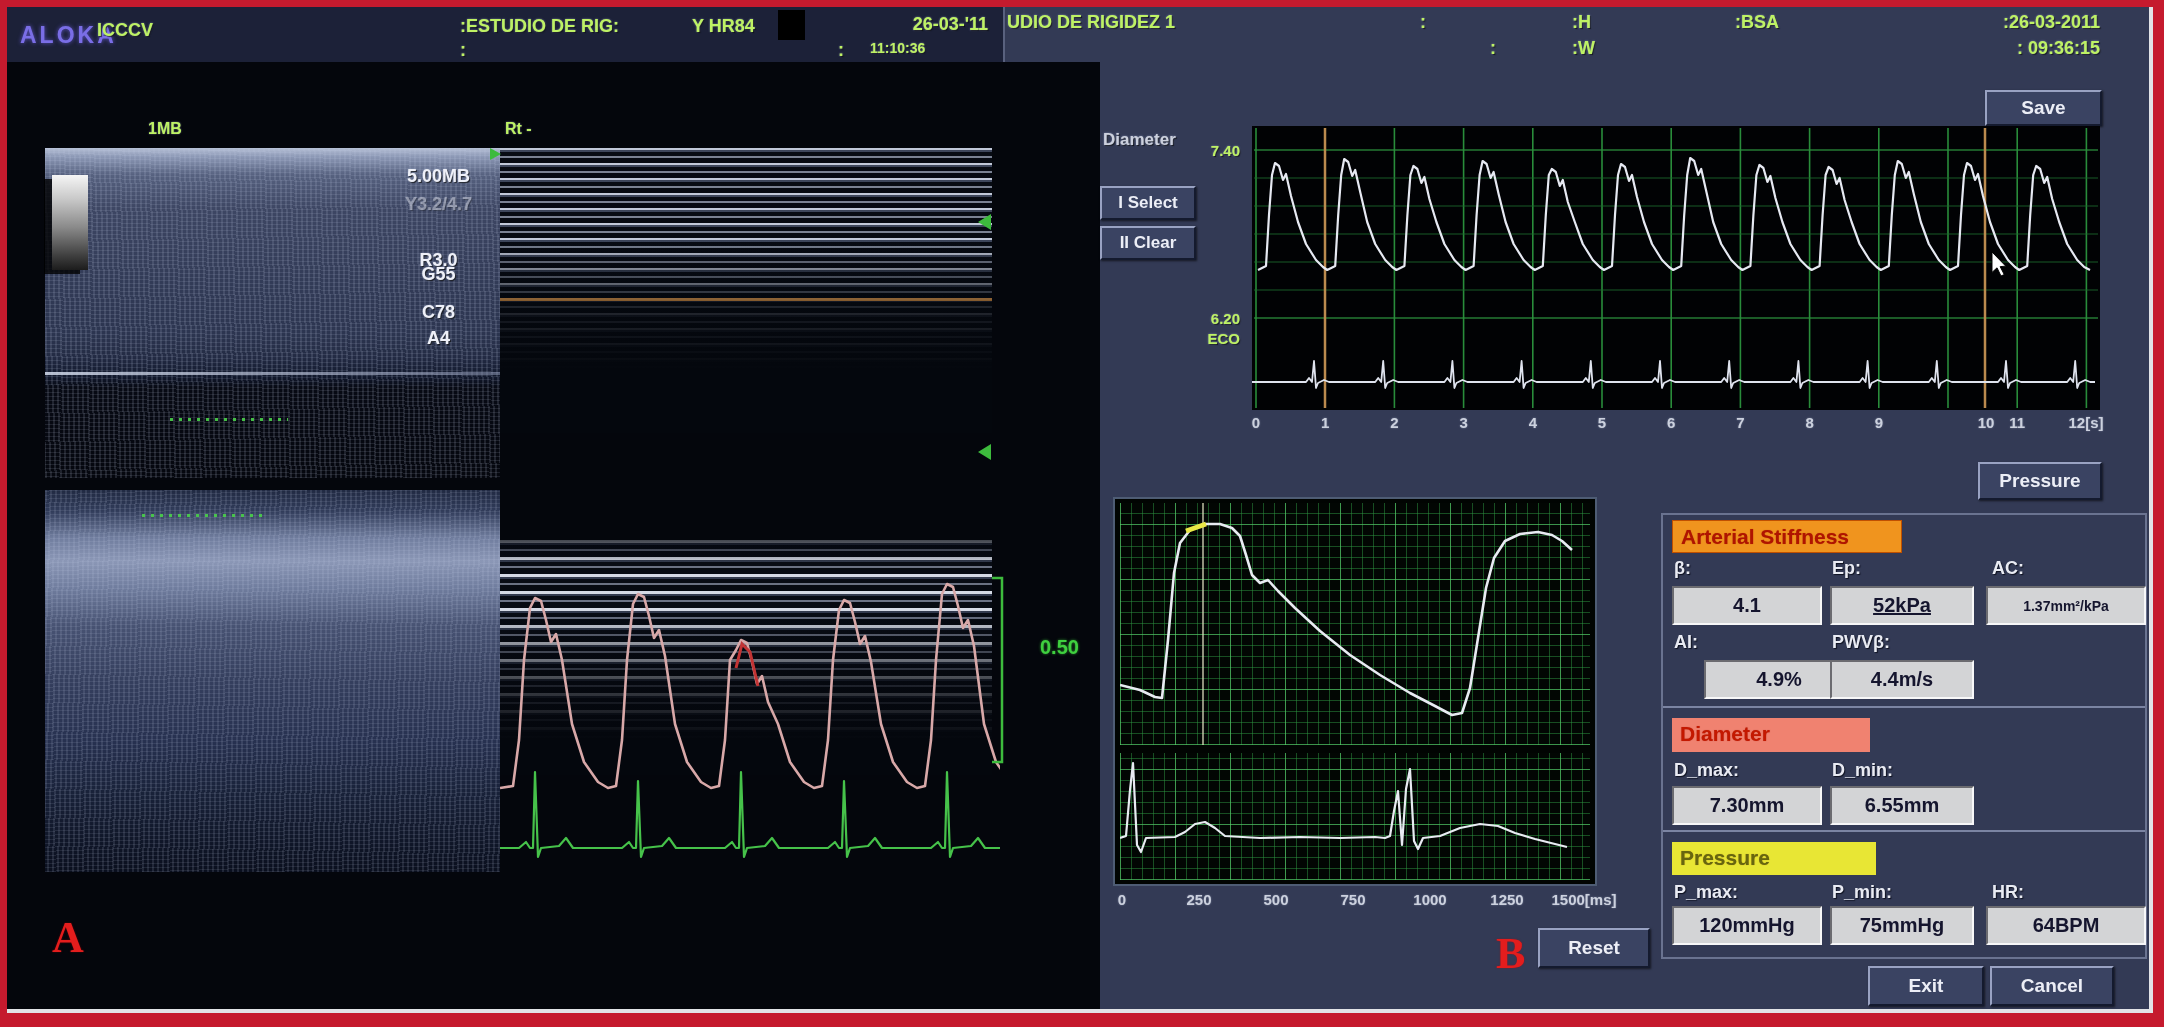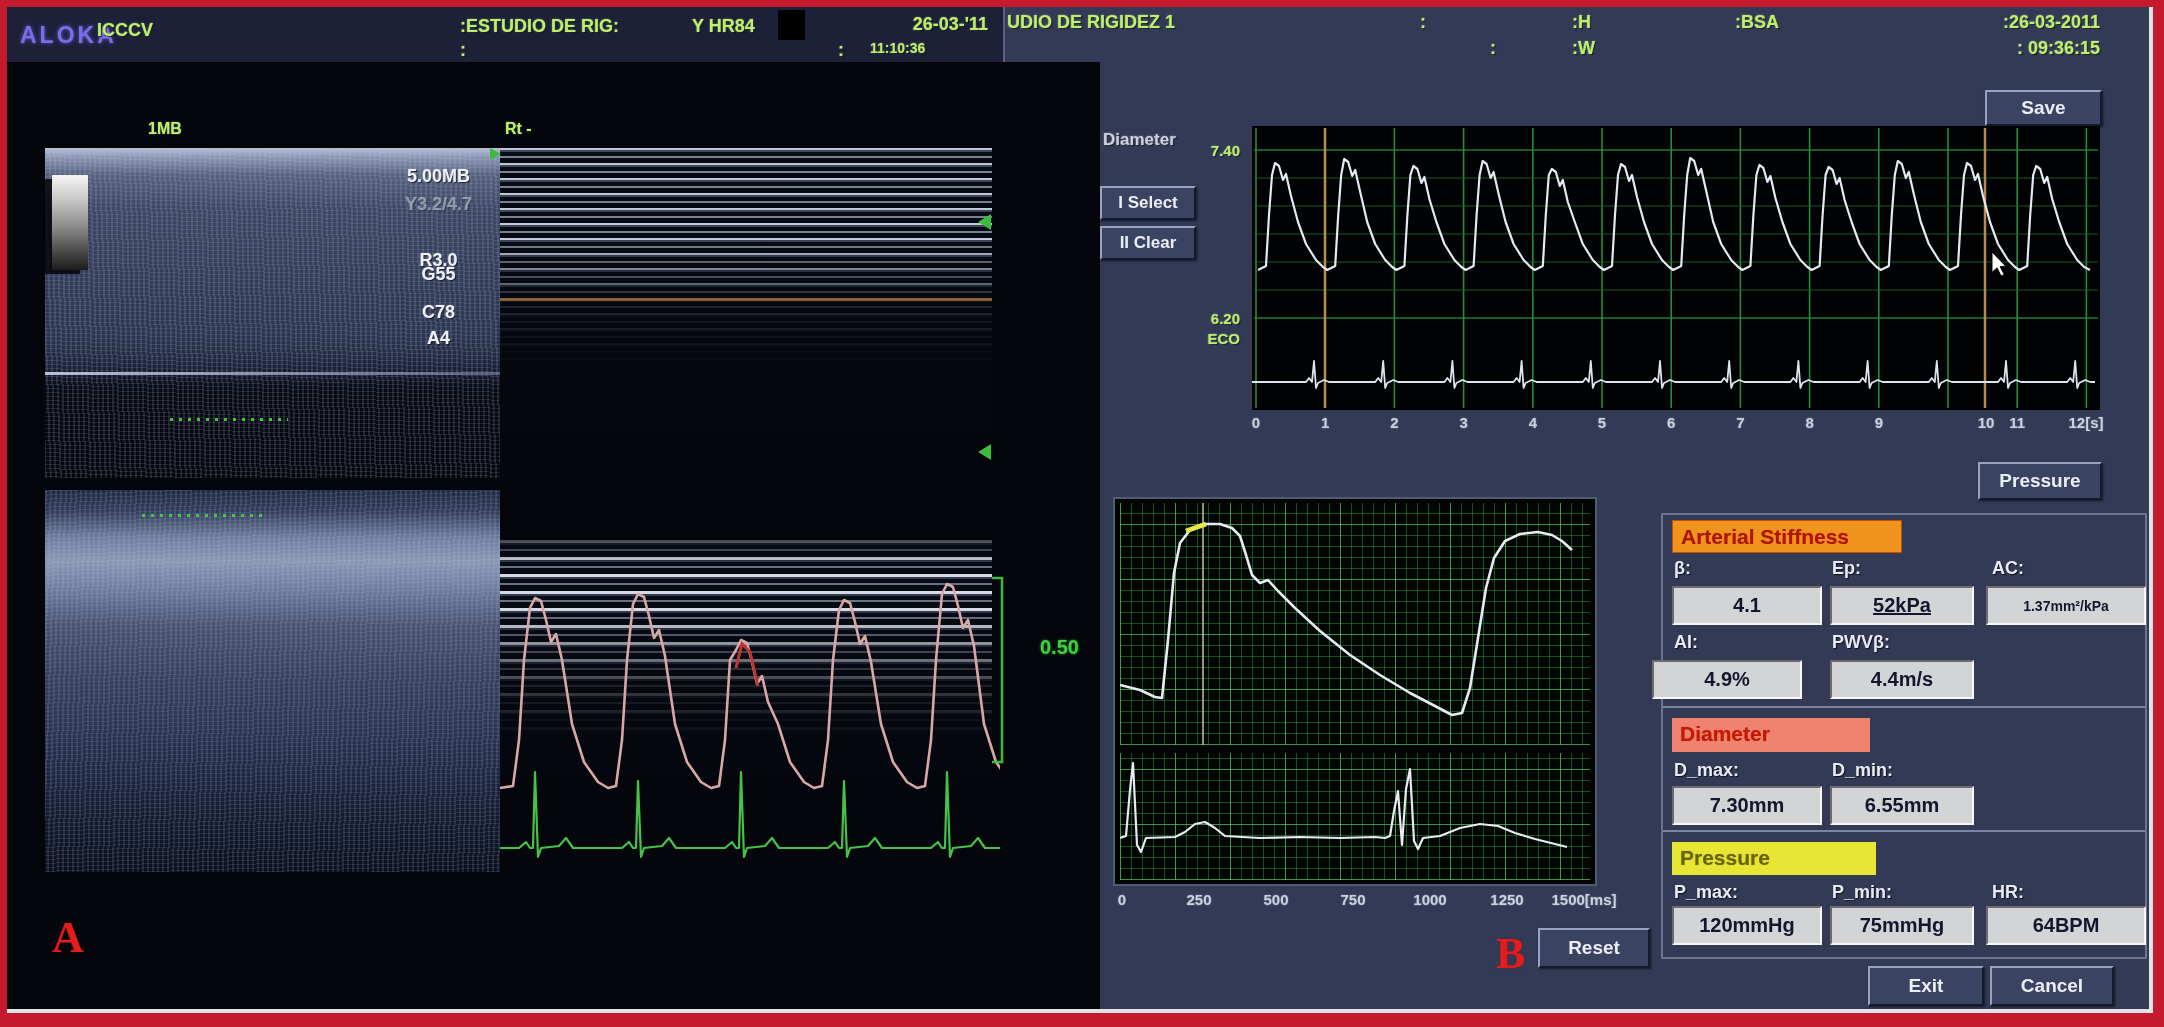--- a/index.html
+++ b/index.html
@@ -183,21 +183,21 @@
 
   <div class="chip" style="left: 1672px; top: 520px; width: 230px; height: 33px; color: rgb(176, 20, 0); border: 1px solid rgb(192, 80, 0); background: rgb(240, 148, 30);">Arterial Stiffness</div>
   <span class="plabel" style="left:1674px;top:558px;">β:</span>
   <span class="plabel" style="left:1832px;top:558px;">Ep:</span>
   <span class="plabel" style="left:1992px;top:558px;">AC:</span>
   <div class="vbox" style="left:1672px;top:586px;width:146px;height:35px;">4.1</div>
   <div class="vbox" style="left:1830px;top:586px;width:140px;height:35px;text-decoration:underline;">52kPa</div>
   <div class="vbox" style="left:1986px;top:586px;width:156px;height:35px;font-size:14px;">1.37mm²/kPa</div>
   <span class="plabel" style="left:1674px;top:632px;">AI:</span>
   <span class="plabel" style="left:1832px;top:632px;">PWVβ:</span>
-  <div class="vbox" style="left:1652px;top:660px;width:146px;height:35px;">4.9%</div>
+  <div class="vbox" style="left:1704px;top:660px;width:146px;height:35px;">4.9%</div>
   <div class="vbox" style="left:1830px;top:660px;width:140px;height:35px;">4.4m/s</div>
 
   <div class="chip" style="left: 1672px; top: 718px; width: 198px; height: 34px; color: rgb(196, 24, 0); background: rgb(240, 130, 112);">Diameter</div>
   <span class="plabel" style="left:1674px;top:760px;">D_max:</span>
   <span class="plabel" style="left:1832px;top:760px;">D_min:</span>
   <div class="vbox" style="left:1672px;top:786px;width:146px;height:35px;">7.30mm</div>
   <div class="vbox" style="left:1830px;top:786px;width:140px;height:35px;">6.55mm</div>
 
   <div class="chip" style="left: 1672px; top: 842px; width: 204px; height: 33px; color: rgb(102, 102, 15); background: rgb(232, 230, 52);">Pressure</div>
   <span class="plabel" style="left:1674px;top:882px;">P_max:</span>

